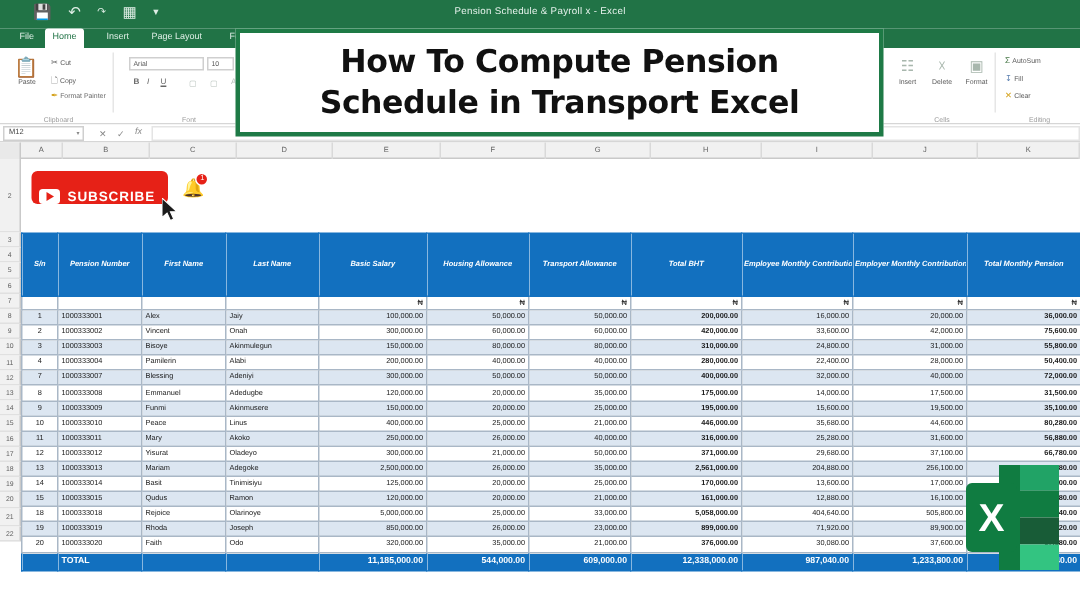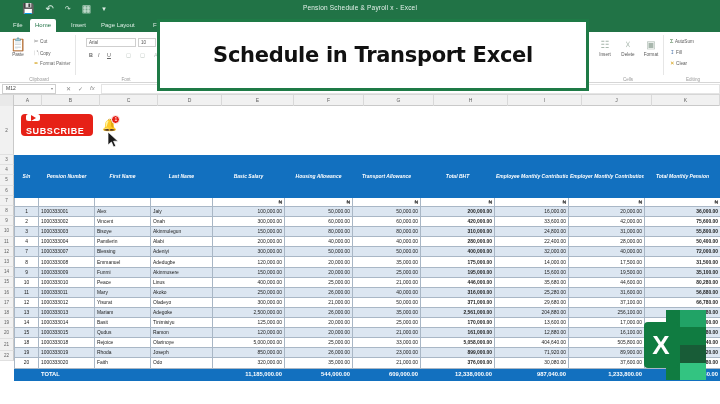--- a/index.html
+++ b/index.html
@@ -136,21 +136,21 @@
   }
   .overlay-title div {
     font-size: 21px; font-weight: bold; color: #111111; line-height: 27px;
     font-family: "DejaVu Sans", sans-serif; letter-spacing: -0.3px;
   }
 
   
   .sub-wrap { position: absolute; left: 21px; top: 114px; z-index: 45; display: flex; align-items: center; }
   .sub-btn {
     background: #e62117; color: #fff; border-radius: 4px;
-    height: 22px; display: flex; align-items: flex-start; padding: 0 9px 0 5px; gap: 5px; flex-direction: column;
+    height: 22px; display: flex; align-items: flex-end; padding: 0 9px 0 5px; gap: 5px;
   }
   .sub-play {
     width: 14px; height: 10px; background: #fff; border-radius: 2.5px;
     display: flex; align-items: center; justify-content: center;
   }
   .sub-play span {
     display: block; width: 0; height: 0;
     border-left: 5px solid #e62117; border-top: 3px solid transparent; border-bottom: 3px solid transparent;
     margin-left: 1px;
   }
@@ -589,20 +589,21 @@
       <rect x="26" y="17" width="40" height="18" fill="#107c41"></rect>
       <rect x="26" y="35" width="40" height="18" fill="#185c37"></rect>
       <rect x="26" y="53" width="40" height="17" fill="#33c481"></rect>
       <rect x="26" y="0" width="14" height="70" fill="#107c41"></rect>
       <rect x="4" y="12" width="34" height="46" rx="4" fill="#107c41"></rect>
       <text x="21" y="44" font-family="'Liberation Sans',sans-serif" font-size="26" font-weight="bold" fill="#ffffff" text-anchor="middle">X</text>
     </svg>
   </div>
 
   <div class="overlay-title">
+    <div>How To Compute Pension</div>
     <div>Schedule in Transport Excel</div>
   </div>
 
   <div class="sub-wrap">
     <div class="sub-btn">
       <span class="sub-play">
           <span></span>
         </span>
       <span class="sub-label">SUBSCRIBE</span>
     </div>

